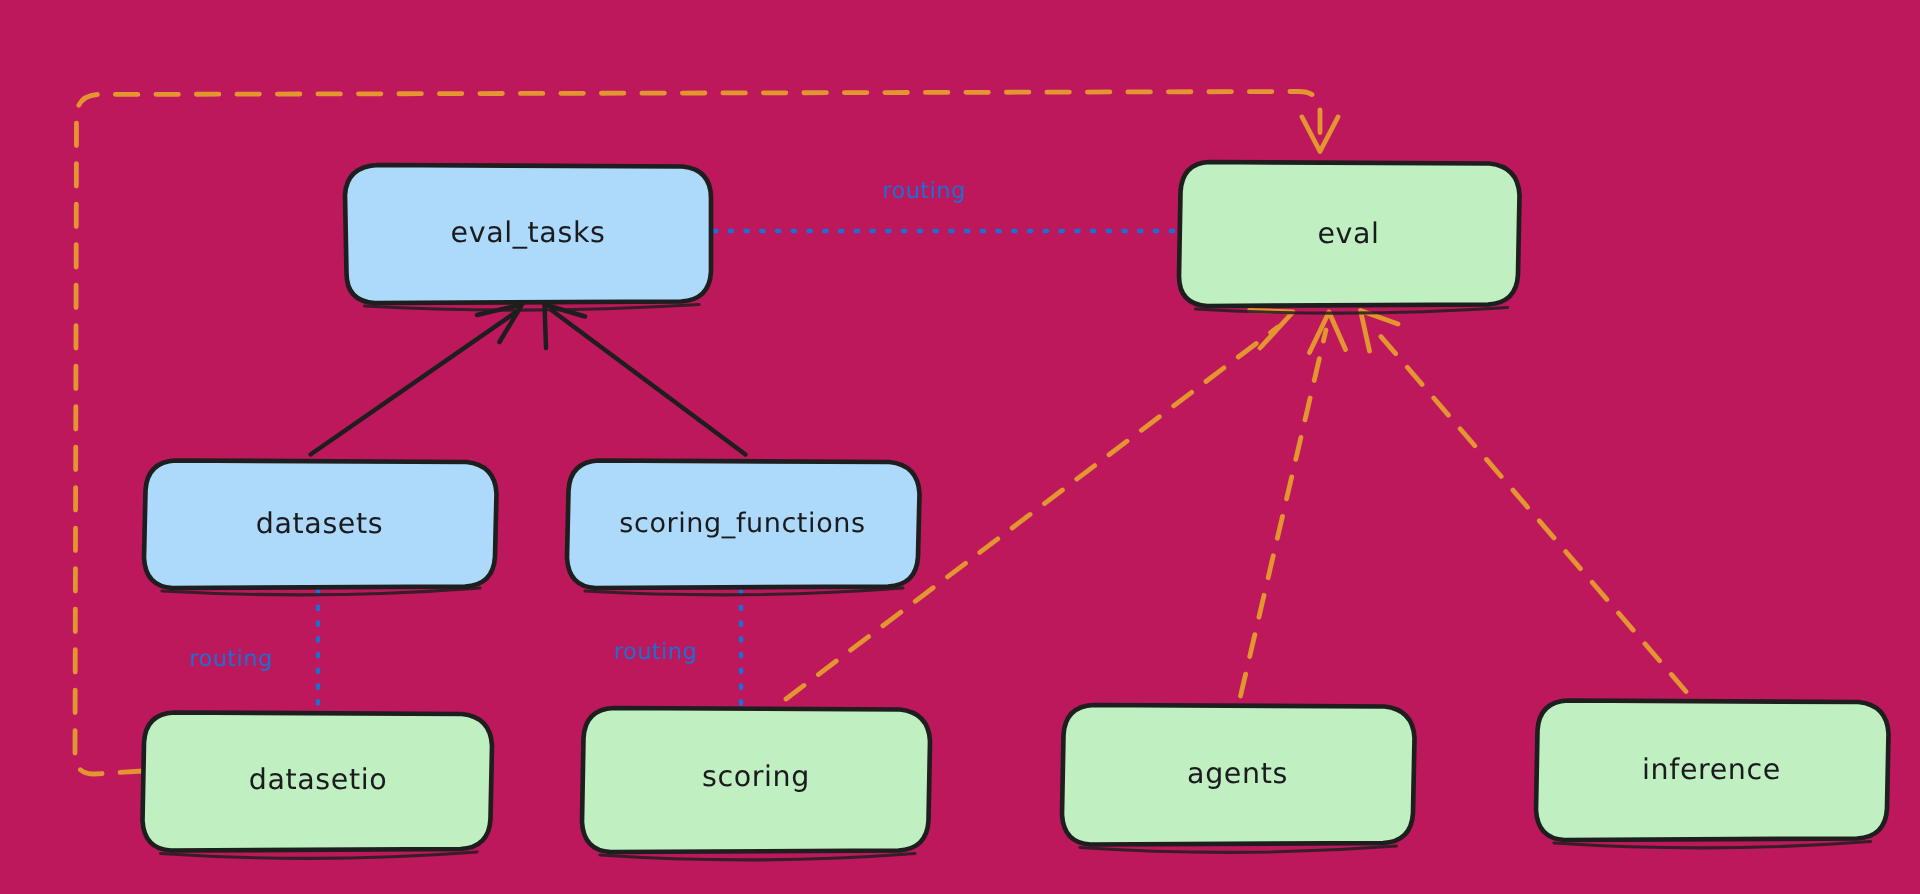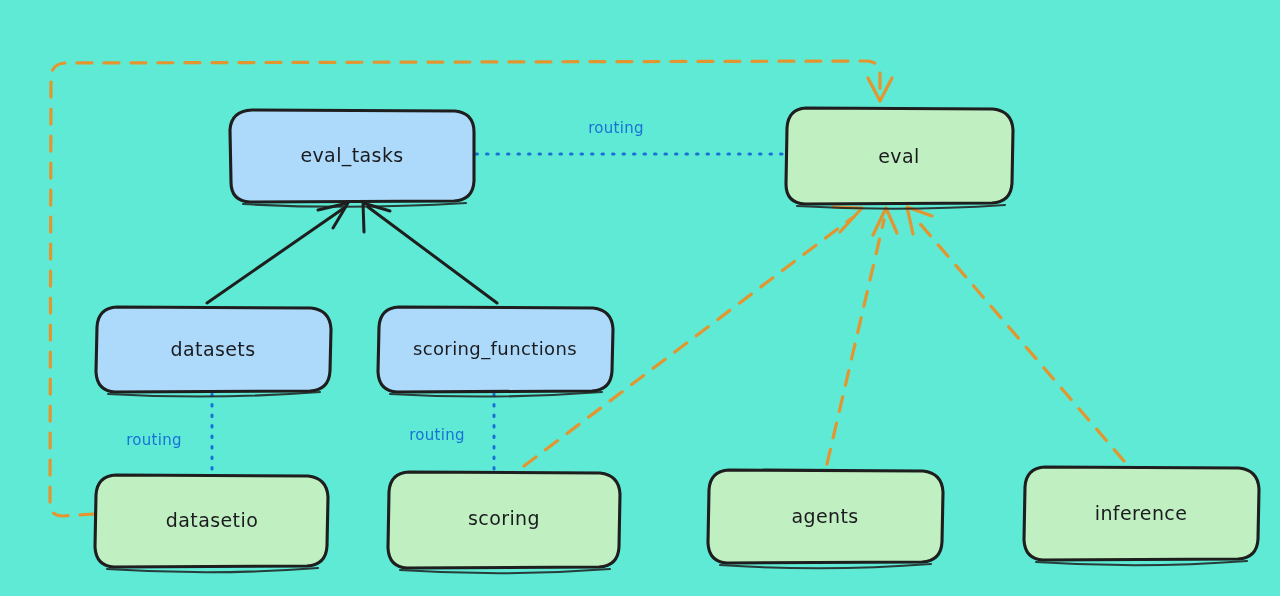--- a/index.html
+++ b/index.html
@@ -1,18 +1,18 @@
 <!DOCTYPE html>
 <html><head>
 <meta charset="utf-8">
 <style>
   html,body{margin:0;padding:0;background:#ffffff;}
   body{width:1280px;height:596px;overflow:hidden;
        font-family:"DejaVu Sans", sans-serif;}
-  #stage{position:relative;width:1280px;height:596px;background:#5eead4;}
+  #stage{position:relative;width:1280px;height:596px;background:#be185d;}
   svg#diagram{position:absolute;left:0;top:0;width:1280px;height:596px;}
   .node-label{
     font-family:"DejaVu Sans", sans-serif;
     font-size:19px; fill:#1b1b1f; text-anchor:middle;
     dominant-baseline:middle; letter-spacing:.4px;
   }
   .node-label.small{font-size:18px;}
   .edge-label{
     font-family:"DejaVu Sans", sans-serif;
     font-size:15px; fill:#1971d6; text-anchor:middle;

